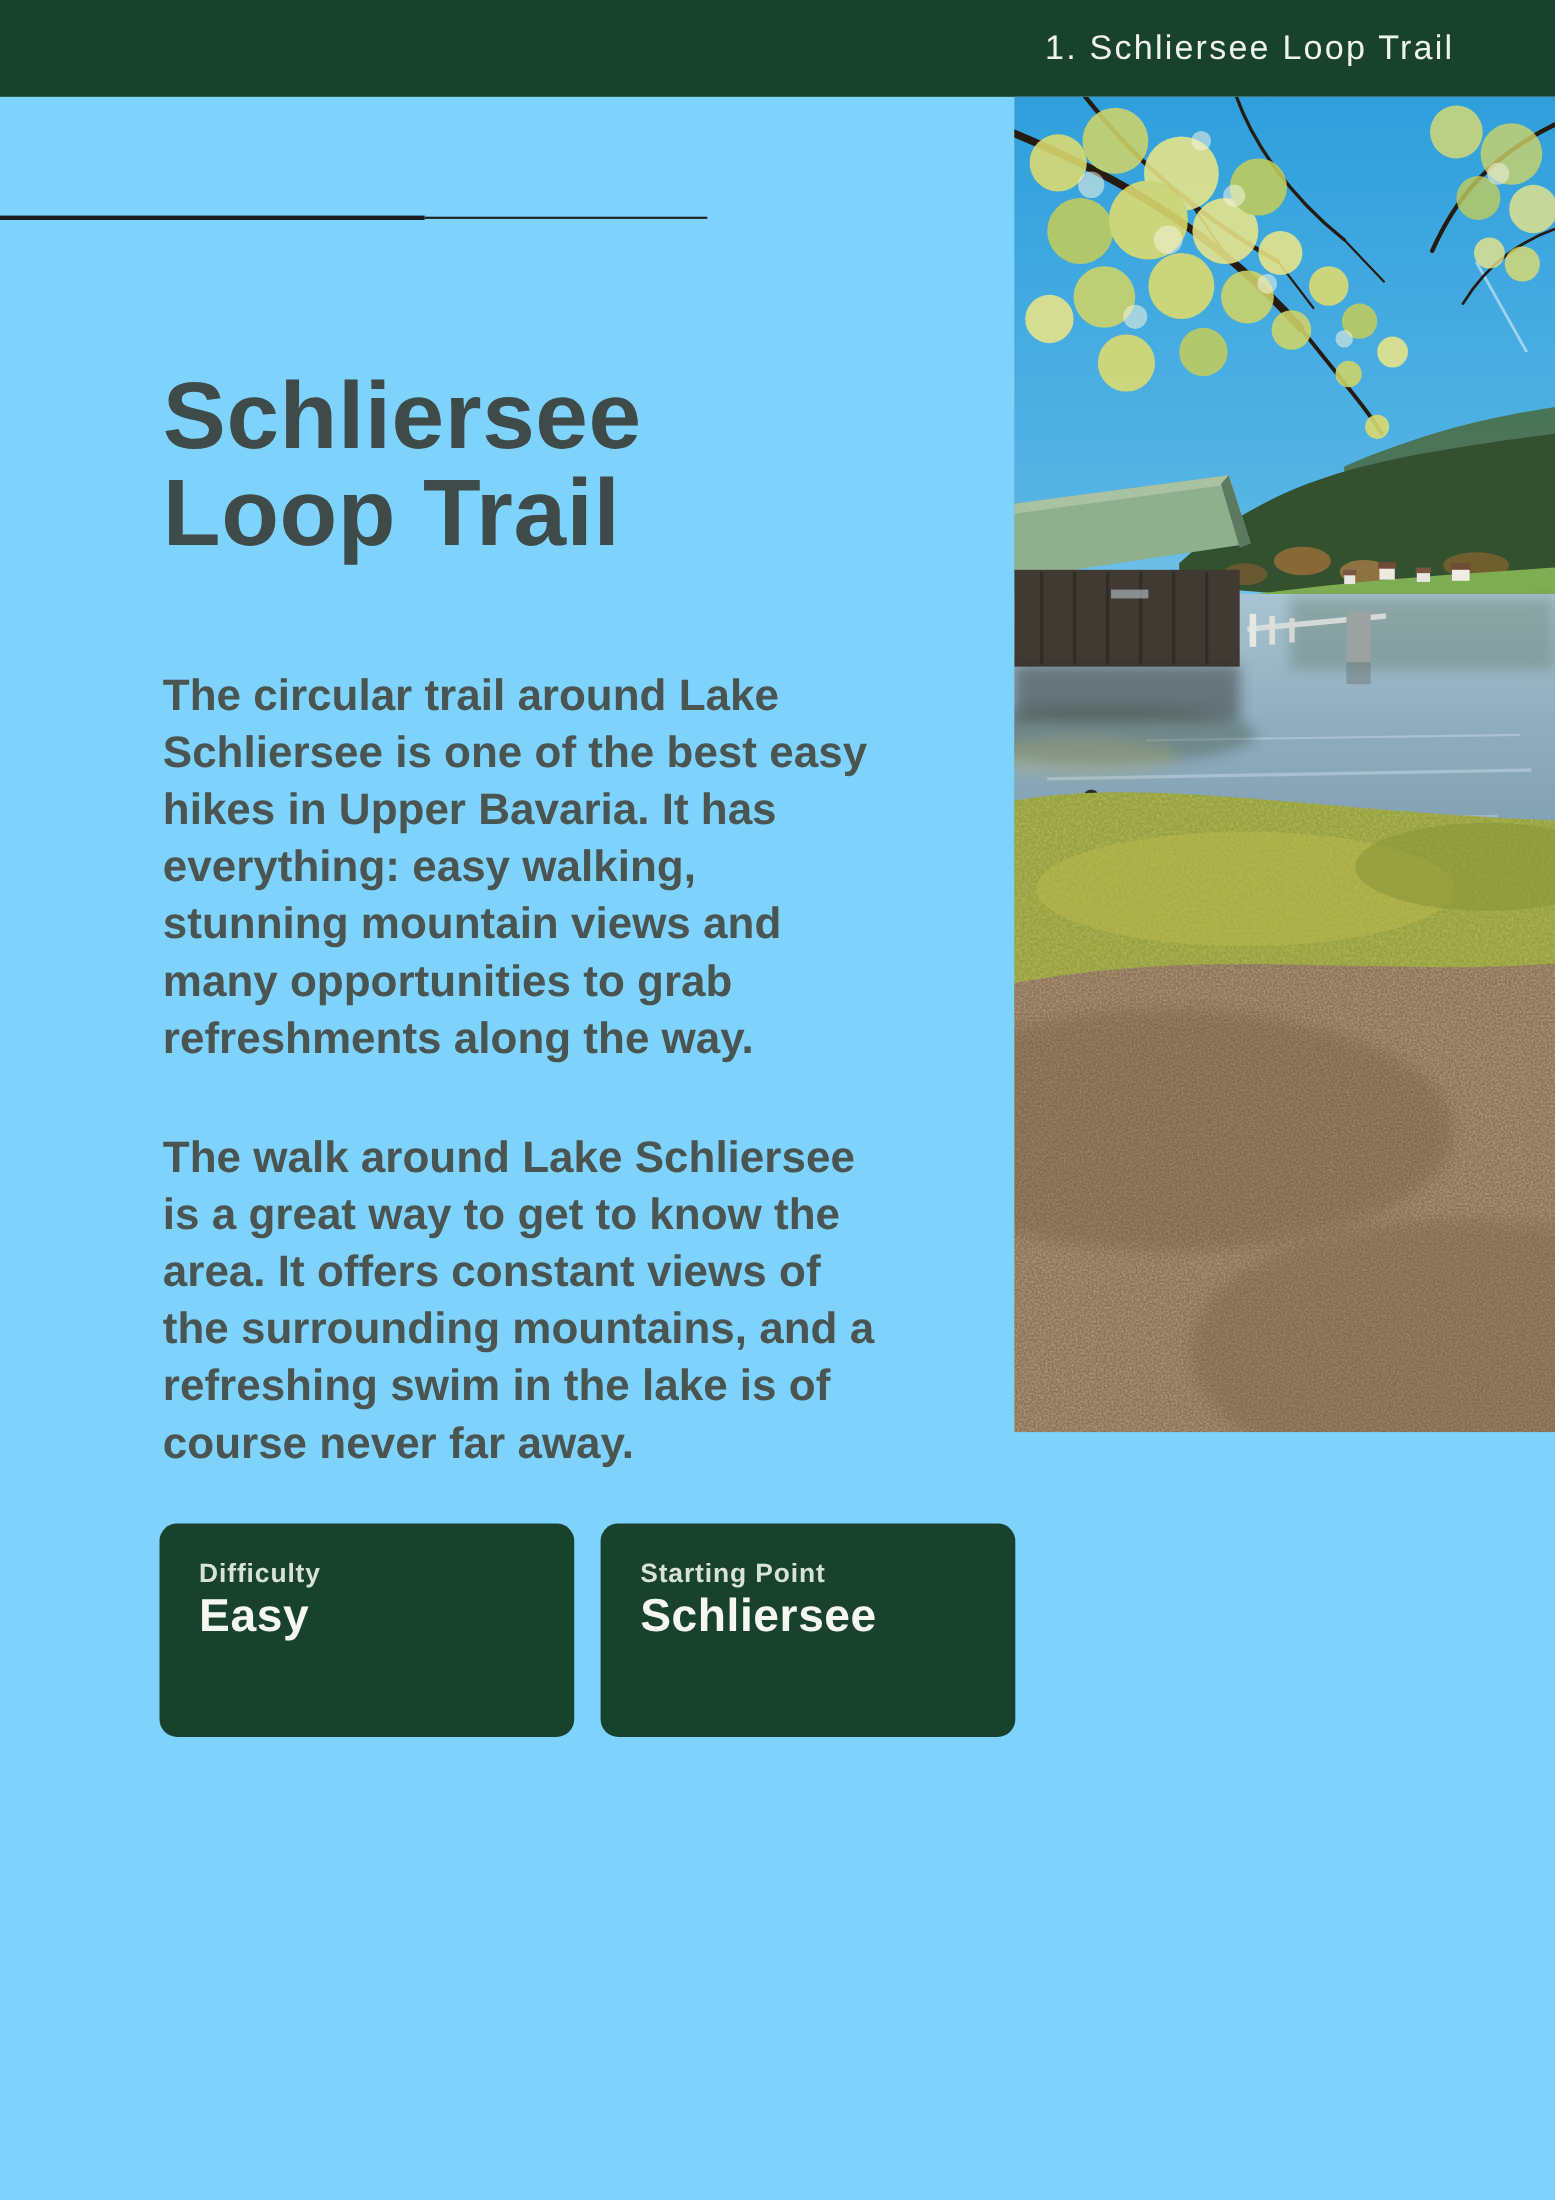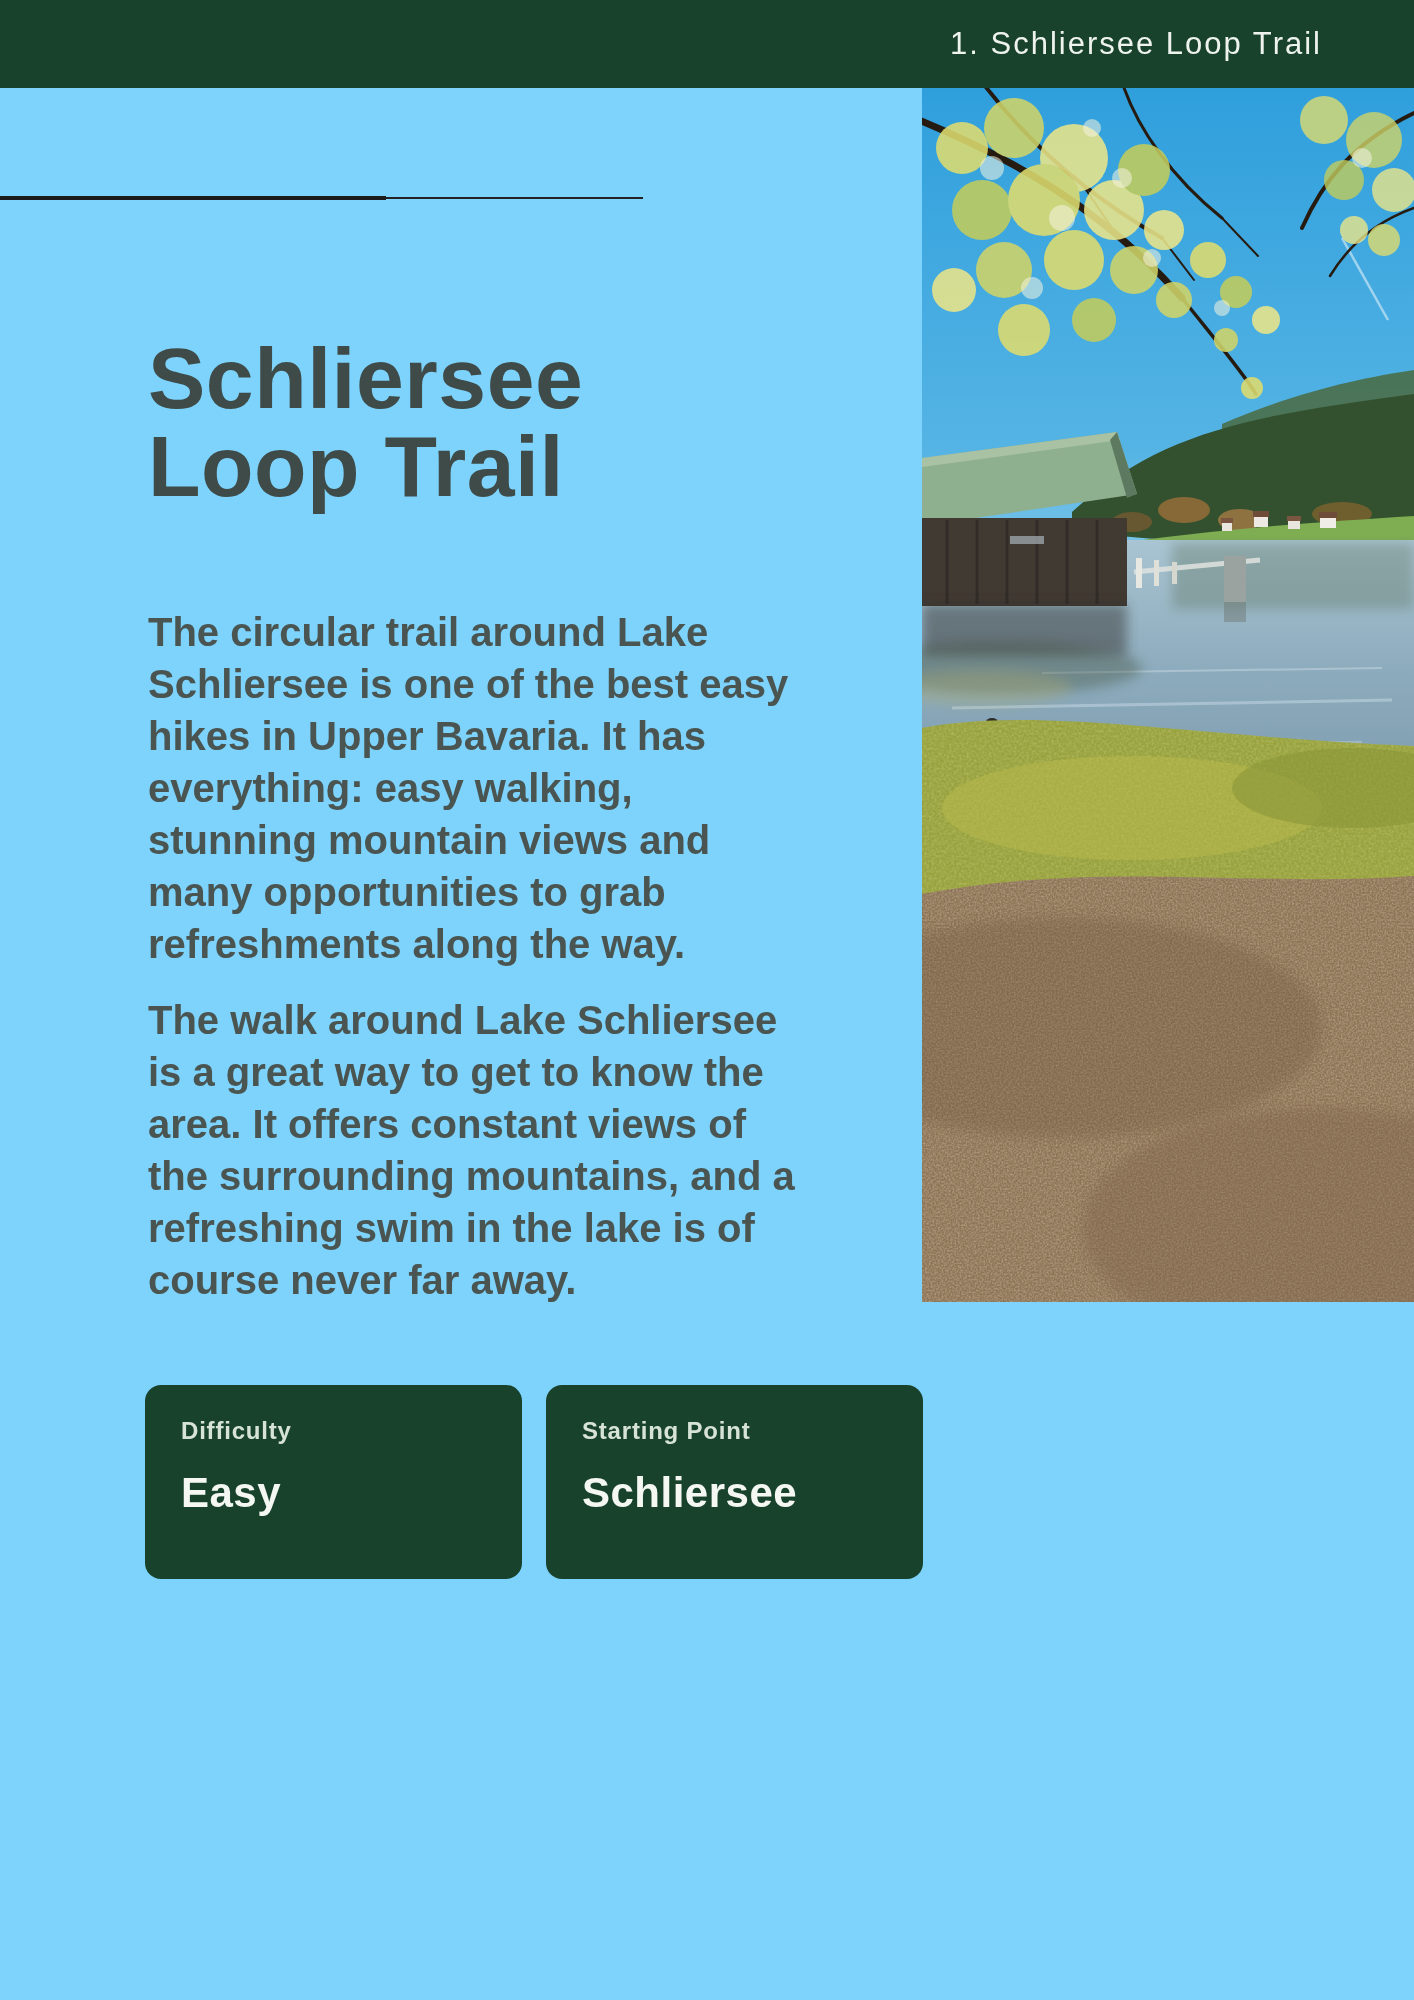--- a/index.html
+++ b/index.html
@@ -33,21 +33,21 @@
     position:absolute;left:148px;top:276px;width:700px;
     font-size:86px;line-height:88px;font-weight:700;letter-spacing:0.5px;
     color:#3f4b48;white-space:pre-line;
   }
   .para{
     position:absolute;left:148px;width:720px;
     font-size:40px;line-height:52px;font-weight:700;
     color:#4a5450;white-space:pre-line;
   }
   .para.p1{top:566px;}
-  .para.p2{top:954px;}
+  .para.p2{top:986px;}
   
   .photo{
     position:absolute;left:922px;top:88px;width:492px;height:1214px;
     overflow:hidden;background:#7db8d8;
   }
   .photo svg{display:block;}
   
   .cards{
     position:absolute;left:145px;top:1385px;width:1180px;
     display:grid;grid-template-columns:repeat(3,377px);
@@ -56,21 +56,21 @@
   .stat-card{
     background:#18422c;border-radius:16px;
     box-sizing:border-box;padding:32px 36px;
     color:#f4f7f2;
     font-weight:bold;
   }
   .stat-card .stat-label{
     font-size:24px;letter-spacing:0.8px;color:#d8e3d8;display:block;
   }
   .stat-card .stat-value{
-    display:block;margin-top:24px;font-size:42px;letter-spacing:0.5px;color:#f4f7f2;
+    display:block;font-size:42px;letter-spacing:0.5px;color:#f4f7f2;
   }
 </style>
 </head>
 <body>
 
 <div class="page">
 
   <div class="topbar">
     <span class="chapter">1. Schliersee Loop Trail</span>
   </div>

